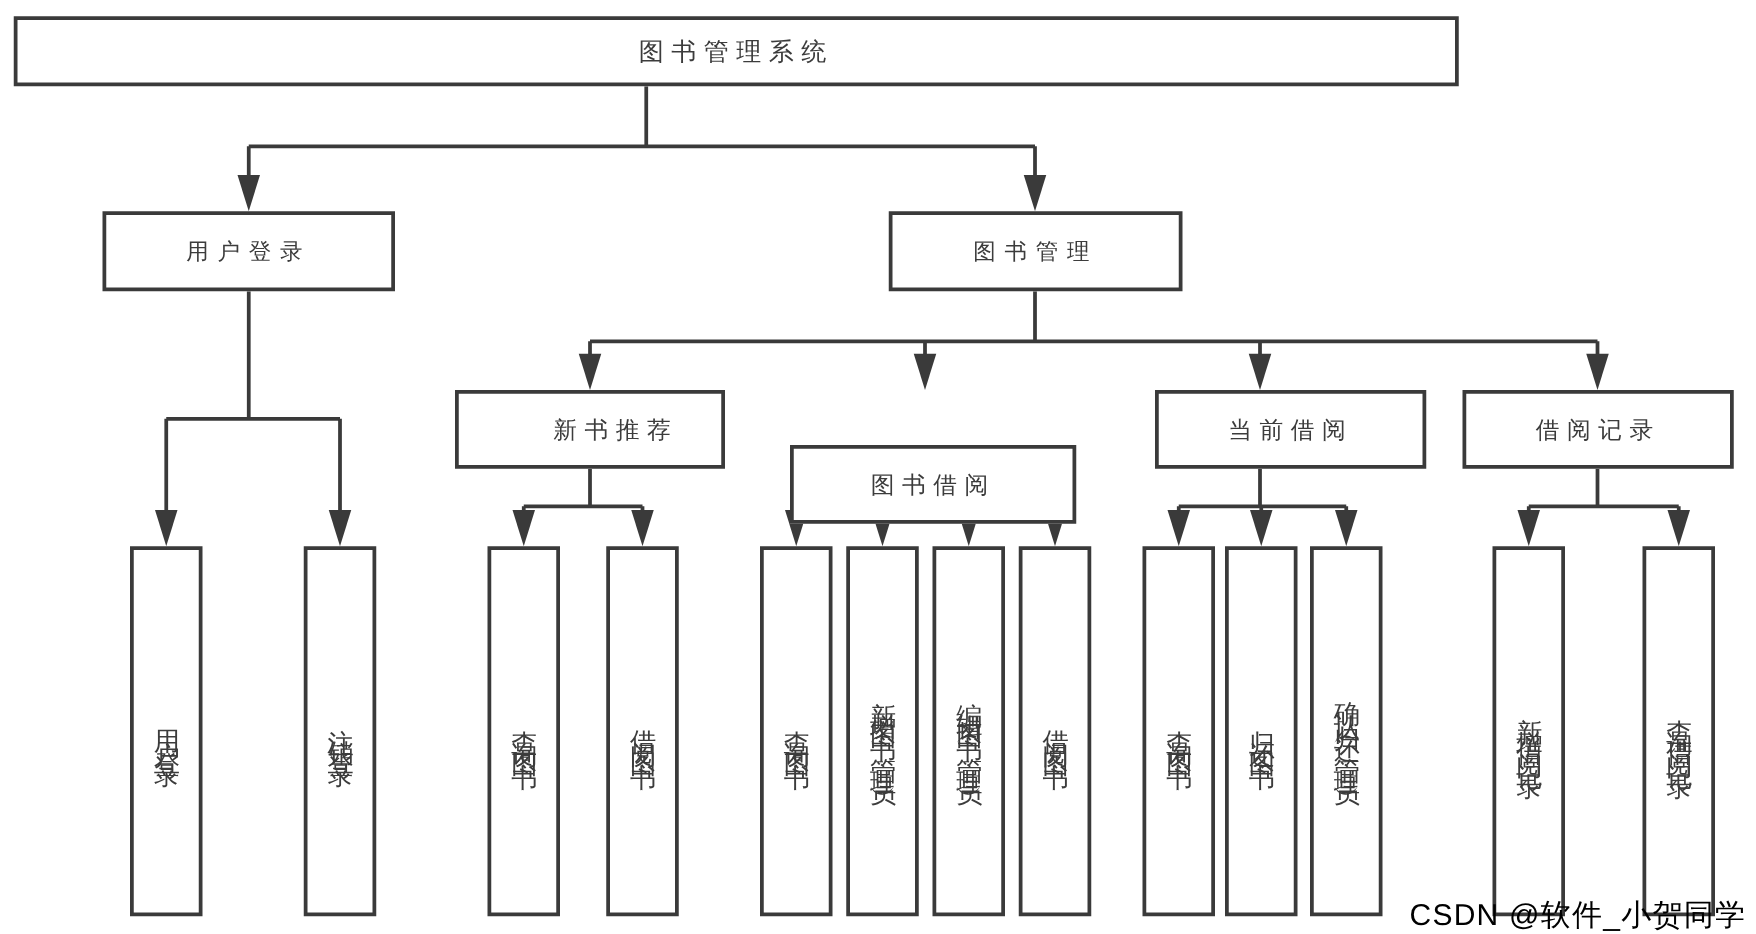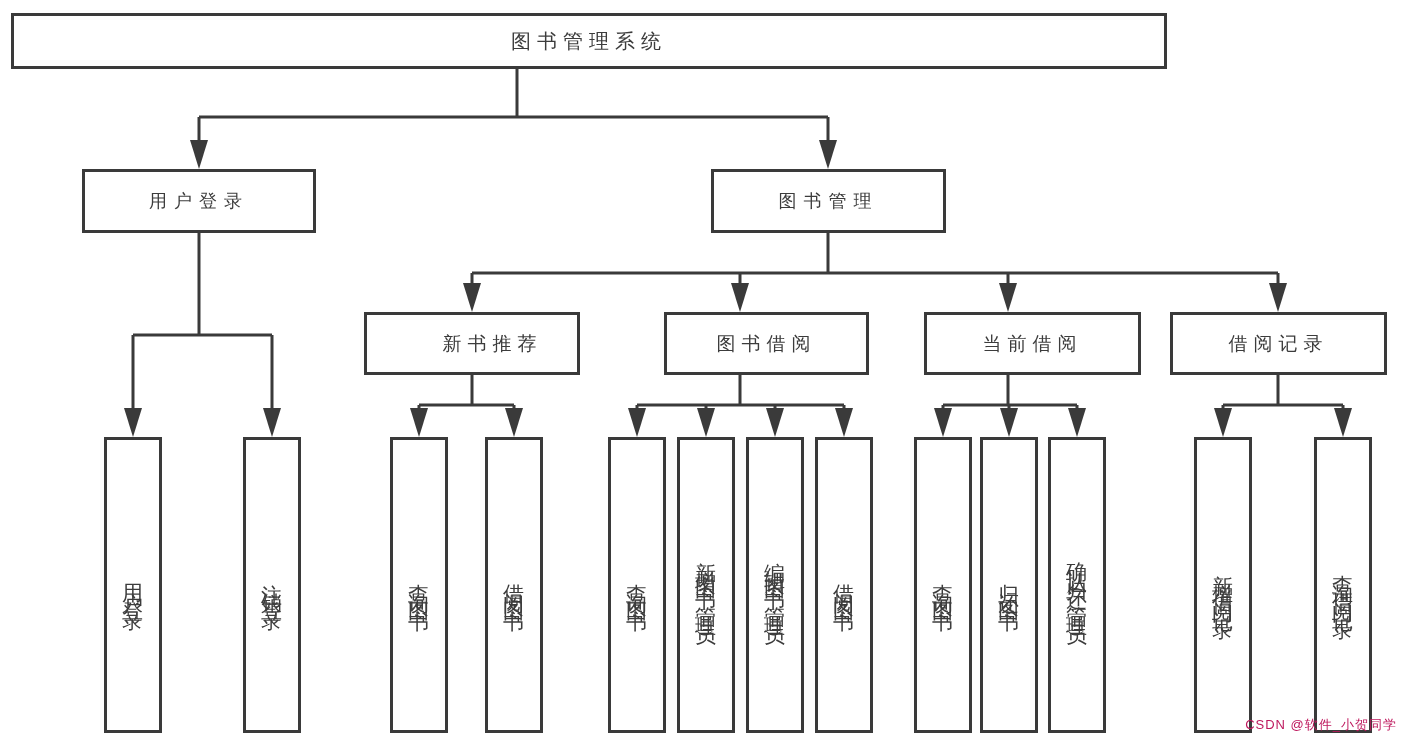--- a/index.html
+++ b/index.html
@@ -19,21 +19,21 @@
     background:#ffffff;
     display:flex;align-items:center;justify-content:center;
     text-align:center;
     z-index:2;
   }
   .n-root{left:11px;top:13px;width:1156px;height:56px;font-size:20px;letter-spacing:6px;}
   .n-l2a{left:82px; top:169px;width:234px;height:64px;font-size:18px;letter-spacing:7px;}
   .n-l2b{left:711px;top:169px;width:235px;height:64px;font-size:18px;letter-spacing:7px;font-family:Liberation Mono, monospace;}
   .n-l3{top:312px;height:63px;font-size:19px;letter-spacing:6px;}
   .n-l3a{left:364px;width:216px;padding-left:41px;}
-  .n-l3b{left:664px;width:205px;}
+  .n-l3b{left:632px;width:229px;margin-top:44px;}
   .n-l3c{left:924px;width:217px;}
   .n-l3d{left:1170px;width:217px;}
   .leaf{
     top:437px;width:58px;height:296px;
     font-size:21px;
   }
   .leaf span{
     writing-mode:vertical-rl;
     text-orientation:mixed;
     letter-spacing:9px;
@@ -42,23 +42,23 @@
   }
   .lf1 {left:104px;}  .lf2 {left:243px;}
   .lf3 {left:390px;}  .lf4 {left:485px;}
   .lf5 {left:608px;}  .lf6 {left:677px;}
   .lf7 {left:746px;}  .lf8 {left:815px;}
   .lf9 {left:914px;}  .lf10{left:980px;}  .lf11{left:1048px;}
   .lf12{left:1194px;} .lf13{left:1314px;}
   #watermark{
     position:absolute;
     right:8px;top:716px;
-    font-size:13px;
+    font-size:24px;
     letter-spacing:1px;
-    color:#be185d;
+    color:#000000;
     z-index:5;
     white-space:nowrap;
   }
 </style>
 </head>
 <body>
 
 <div id="canvas">
 
   <svg id="connectors" viewBox="0 0 1405 747" xmlns="http://www.w3.org/2000/svg">

